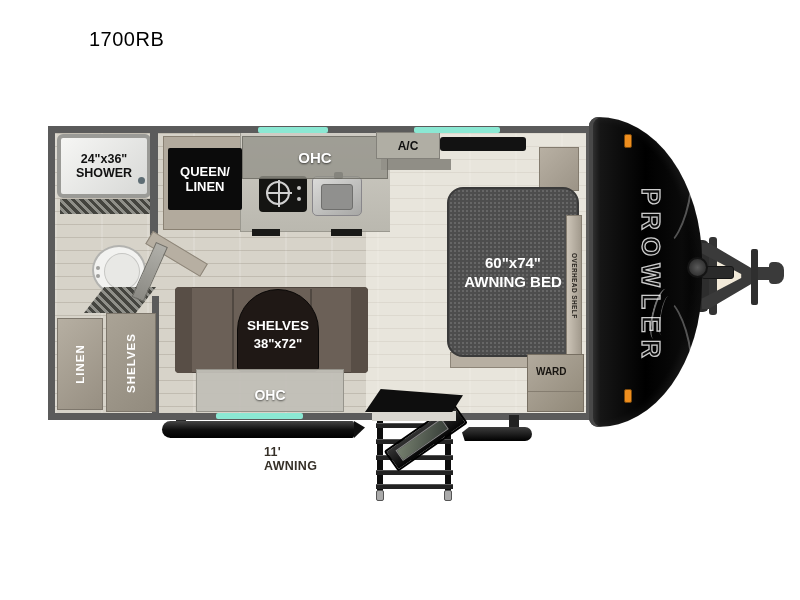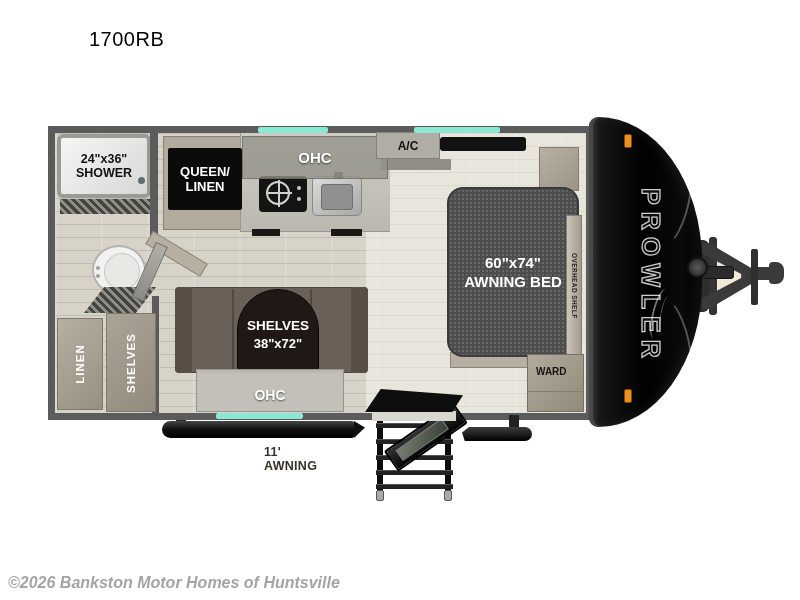--- a/index.html
+++ b/index.html
@@ -304,15 +304,14 @@
     <div class="hcross"></div>
     <div class="tri-frame"></div>
     <div class="hpost"></div>
     <div class="thandle"></div>
     <div class="hub"></div>
     <div class="harm"></div>
     <div class="htip"></div>
 
   </div>
 
-  <div class="footer">©2026 Bankston Motor Homes of Huntsville</div>
 
 </div>
 
 </body></html>

